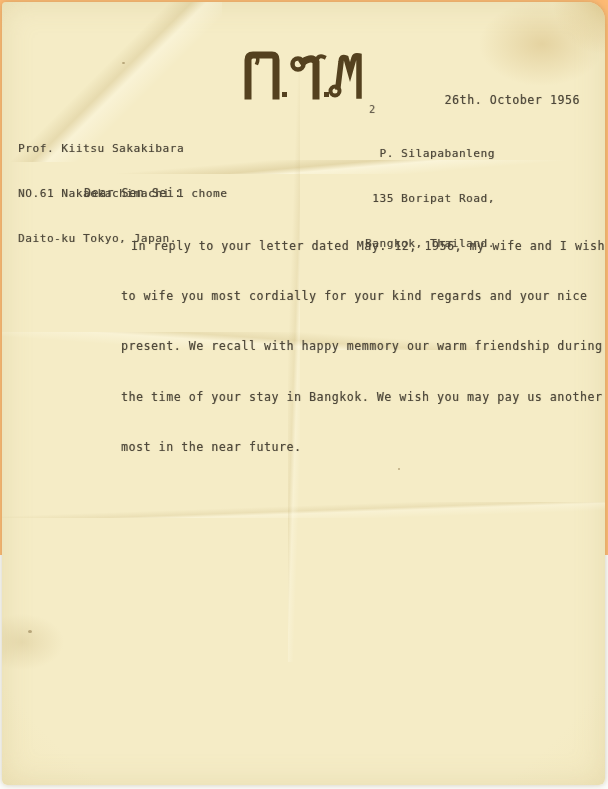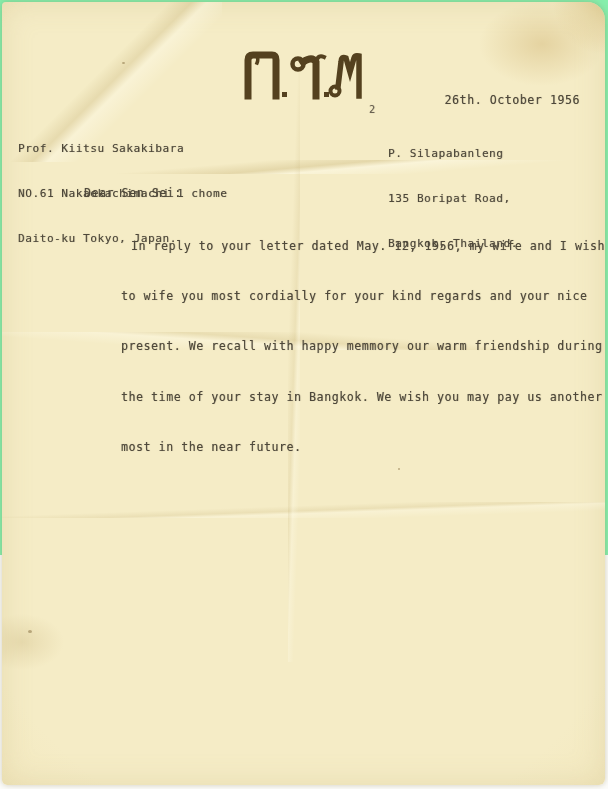--- a/index.html
+++ b/index.html
@@ -8,21 +8,21 @@
     width: 608px;
     height: 789px;
     background: #fdfdfb;
     overflow: hidden;
     font-family: "DejaVu Sans Mono", "Liberation Mono", monospace;
   }
   .scan-stage {
     position: relative;
     width: 608px;
     height: 555px;
-    background: #86efac;
+    background: #fdba74;
   }
   
   .paper {
     position: absolute;
     left: 2px; top: 2px;
     width: 603px; height: 783px;
     background:
       radial-gradient(ellipse 90px 60px at 540px 42px, rgba(215,190,130,0.55), rgba(215,190,130,0) 70%),
       radial-gradient(ellipse 60px 40px at 20px 640px, rgba(205,185,130,0.35), rgba(205,185,130,0) 70%),
       radial-gradient(ellipse 120% 115% at 50% 45%, #f5ecc6 55%, #eee1b0 88%, #e6d7a2 100%),
@@ -54,21 +54,21 @@
     position: absolute;
     color: #4e483a;
     font-size: 11px;
     letter-spacing: 0.6px;
     line-height: 15px;
     text-shadow: 0.4px 0.4px 0.7px rgba(78,72,58,0.55);
     white-space: pre;
   }
   .date-line { top: 93px; right: 28px; font-size: 11.5px; }
   .recipient-block { left: 18px; top: 111px; }
-  .sender-block { left: 388px; top: 116px; }
+  .sender-block { left: 365px; top: 116px; text-align: right; }
   .annotation-2 { left: 369px; top: 102px; font-size: 10px; color: #6a6252; }
   .salutation { left: 84px; top: 186px; font-size: 11.5px; }
   .body-block { left: 121px; top: 204px; width: 440px; line-height: 16.8px; font-size: 11.5px; }
   .body-line.first { padding-left: 10px; }
 
   
   .monogram-wrap {
     position: absolute; left: 0; top: 50px; width: 100%;
     display: flex; justify-content: center;
   }

